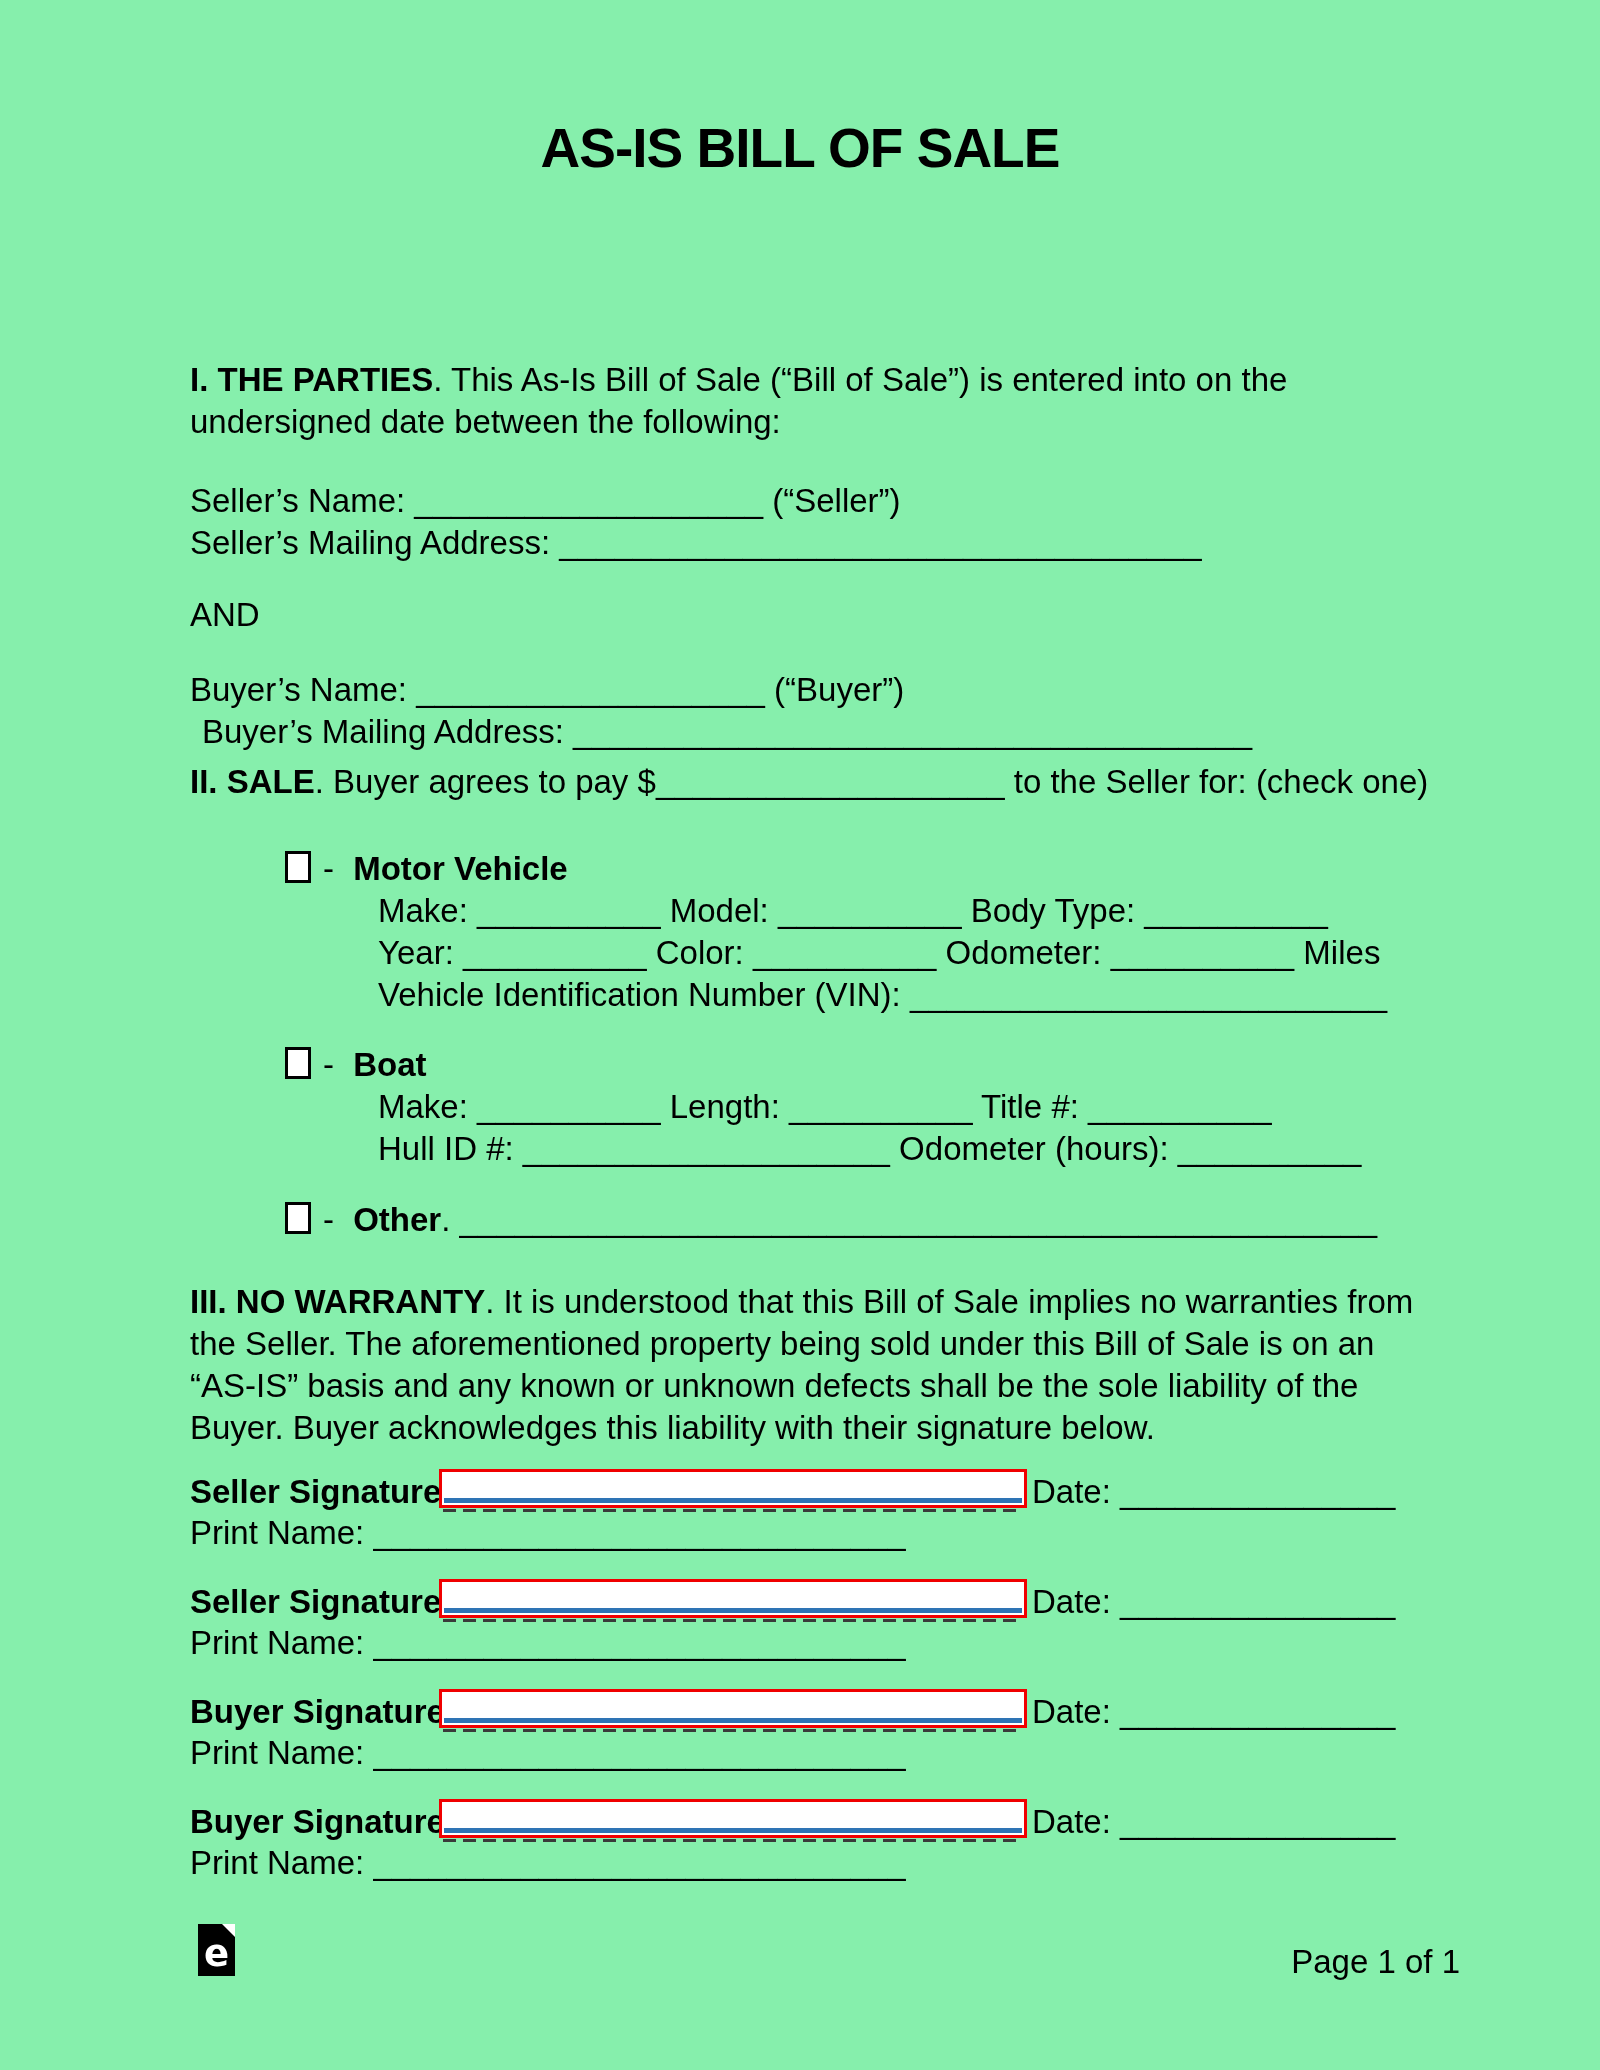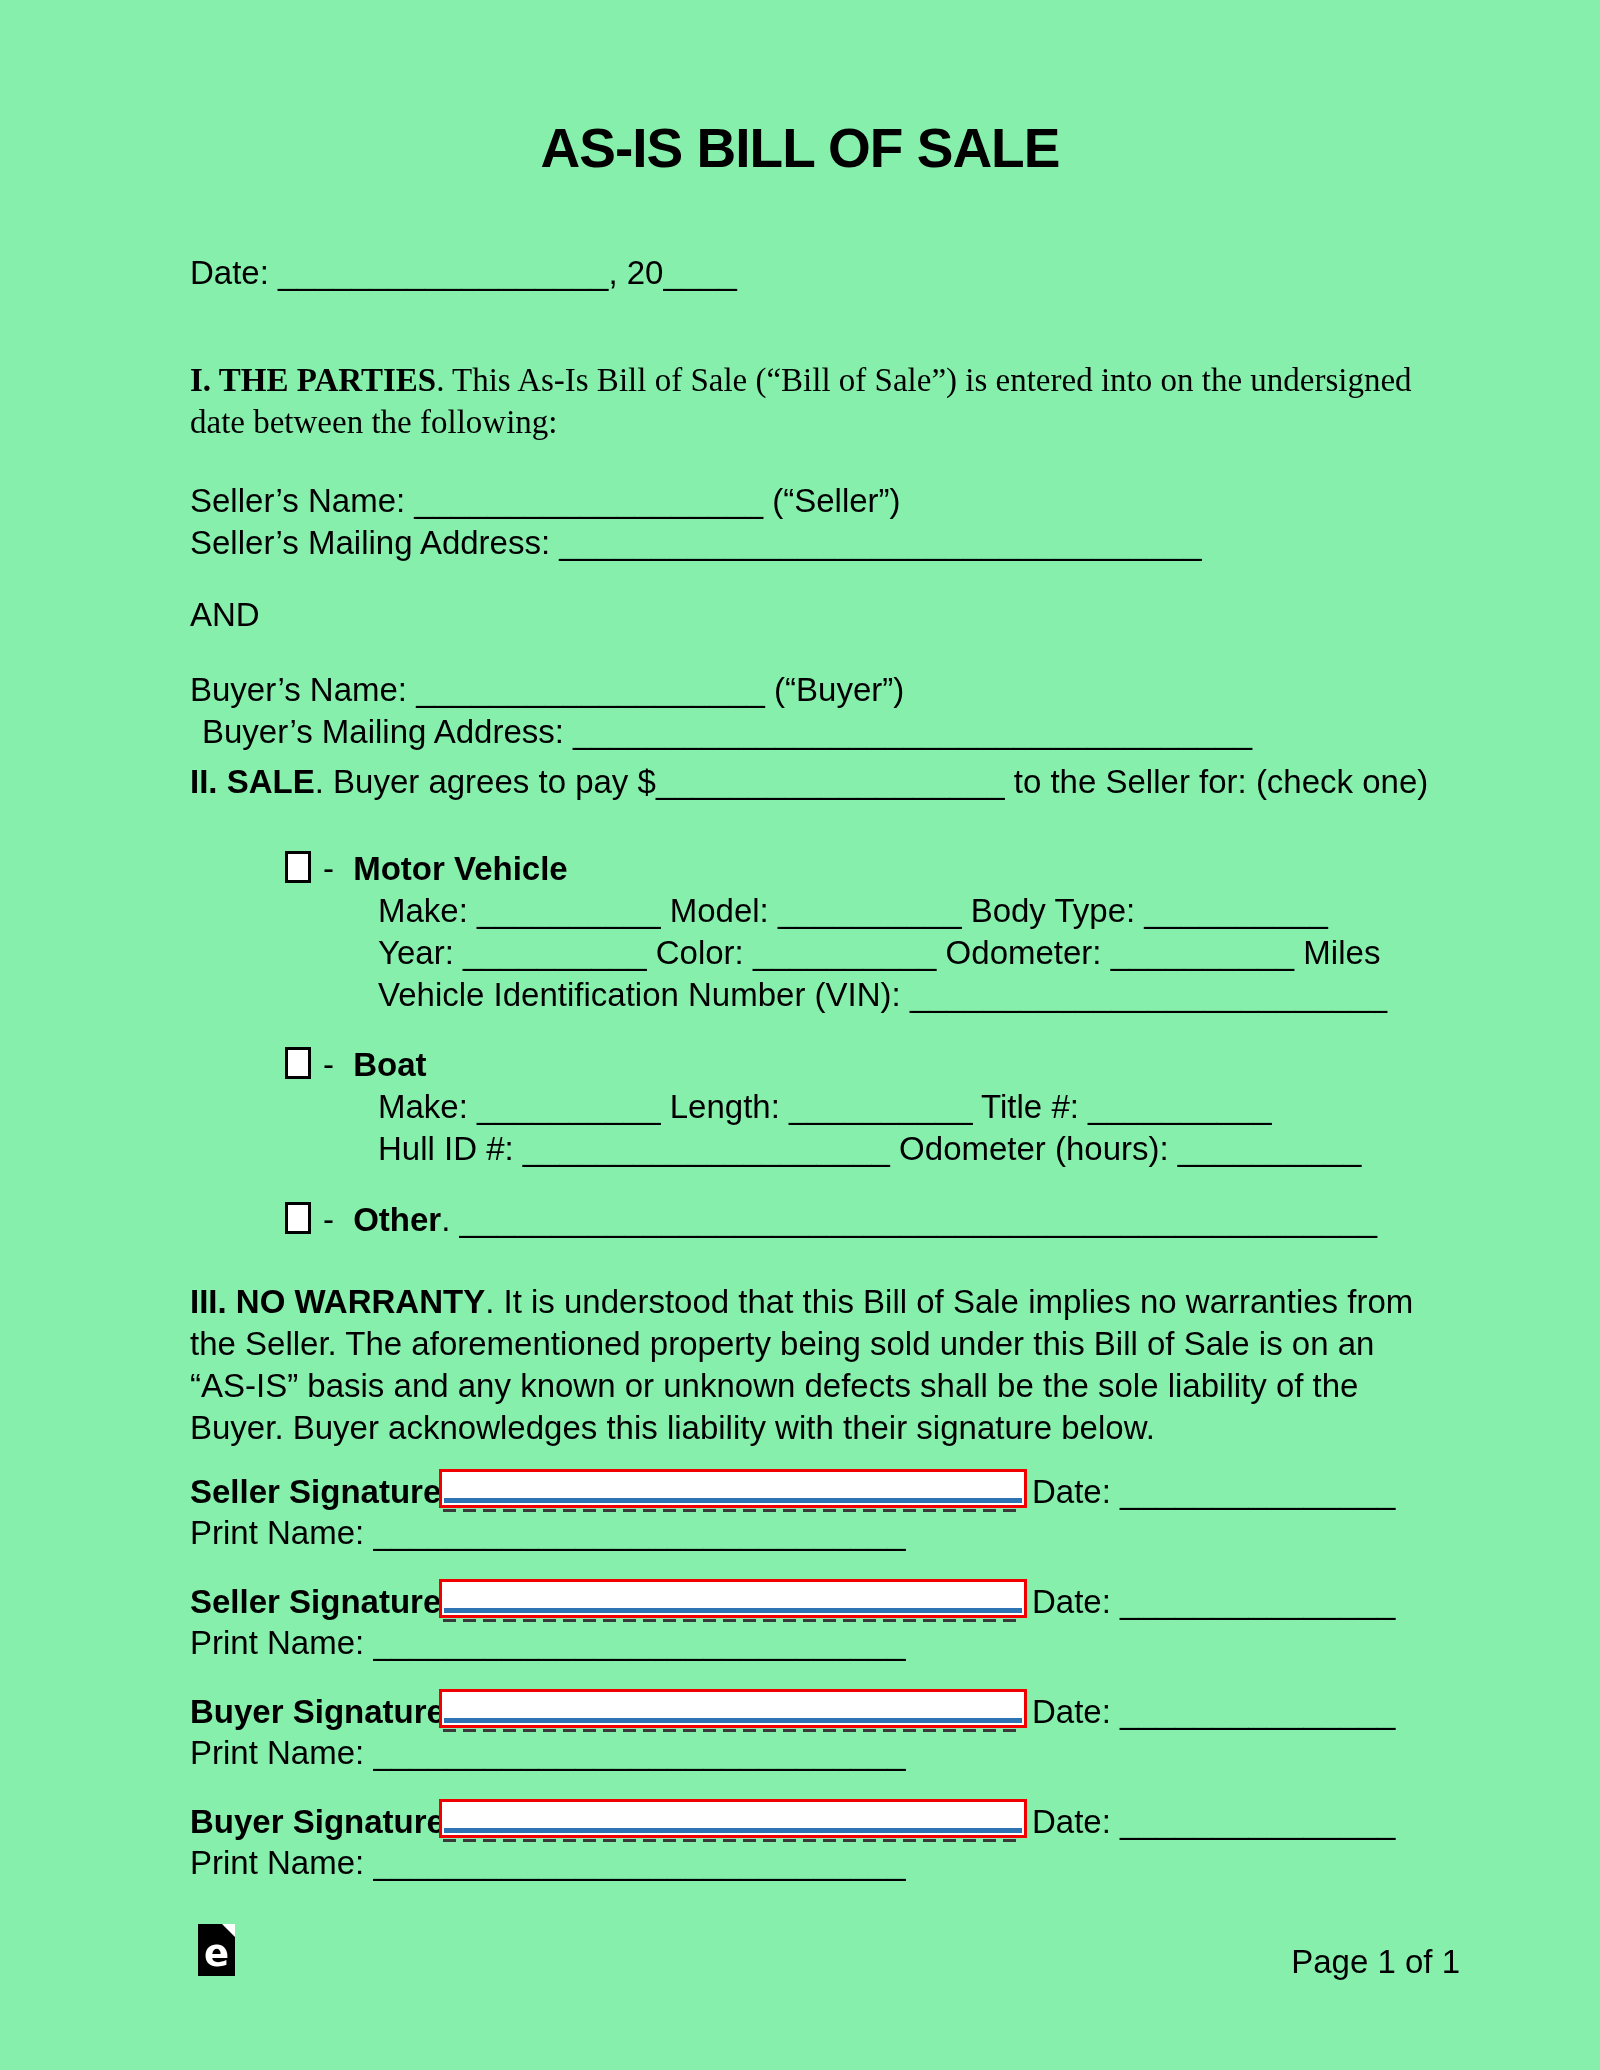--- a/index.html
+++ b/index.html
@@ -73,23 +73,22 @@
   }
   #page-number{right:140px;top:1942px;font-size:33px;line-height:40px;margin-left:28px;}
 </style>
 </head>
 <body>
 
 <div id="page">
 
   <div class="abs" id="doc-title">AS-IS BILL OF SALE</div>
 
-  <div class="abs line" style="left:190px;top:252px;">Date: __________________, 20____</div>
 
-  <div class="abs para" style="left:190px;top:359px;width:1232px;font-family:Liberation Serif, serif;"><span class="b">I. THE PARTIES</span><span>. This As-Is Bill of Sale (“Bill of Sale”) is entered into on the undersigned date between the following:</span></div>
+  <div class="abs para" style="left:190px;top:359px;width:1232px;"><span class="b">I. THE PARTIES</span><span>. This As-Is Bill of Sale (“Bill of Sale”) is entered into on the undersigned date between the following:</span></div>
 
   <div class="abs line" style="left:190px;top:522px;">Seller’s Mailing Address: ___________________________________</div>
   <div class="abs line" style="left:190px;top:480px;">Seller’s Name: ___________________ (“Seller”)</div>
 
   <div class="abs line" style="left:190px;top:594px;">AND</div>
 
   <div class="abs line" style="left:190px;top:669px;">Buyer’s Name: ___________________ (“Buyer”)</div>
   <div class="abs line" style="left:202px;top:711px;">Buyer’s Mailing Address: _____________________________________</div>
 
   <div class="abs line" style="left:190px;top:761px;text-align:right;"><span class="b">II. SALE</span><span>. Buyer agrees to pay $___________________ to the Seller for: (check one)</span></div>

